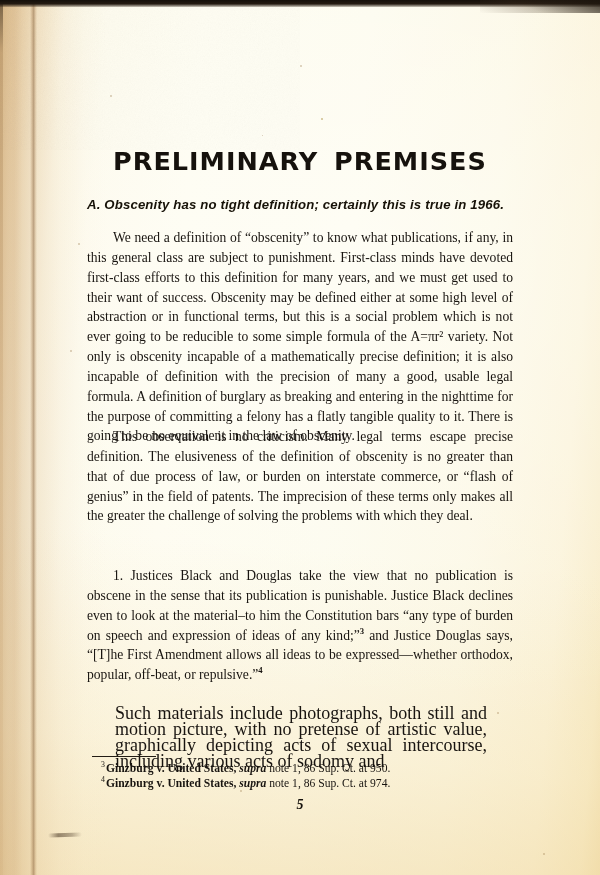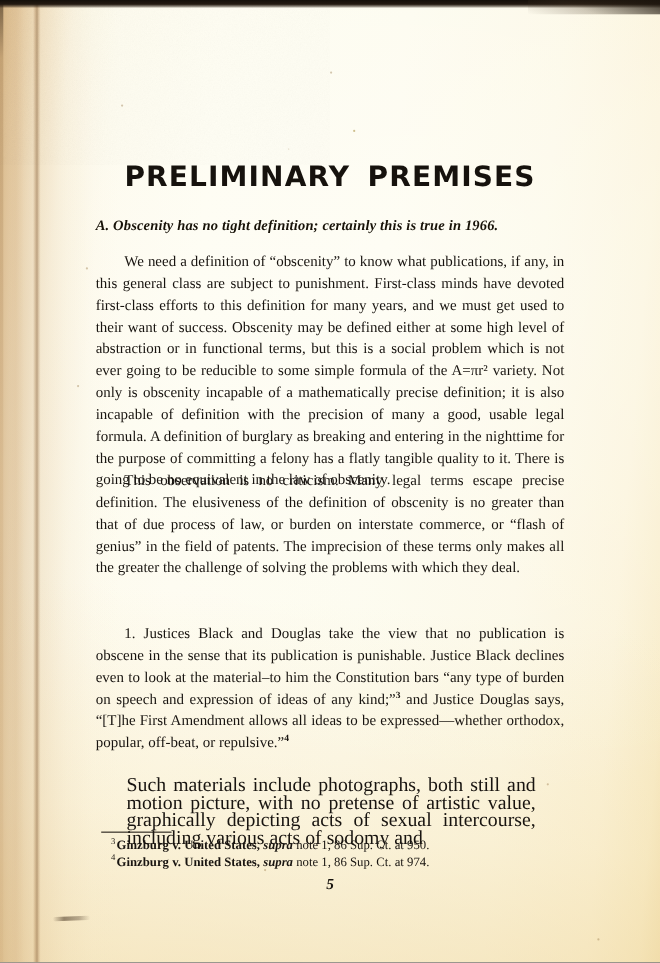--- a/index.html
+++ b/index.html
@@ -126,21 +126,21 @@
     font-size: 25.5px;
     letter-spacing: 1.0px;
     word-spacing: 6px;
     color: #16120d;
   }
 
   .section-head {
     position: absolute;
     left: 87px; top: 197px;
     width: 440px;
-    font-family: Liberation Serif, serif;
+    font-family: Liberation Sans, sans-serif;
     font-weight: 700;
     font-style: italic;
     font-size: 13.2px;
     letter-spacing: 0.15px;
     color: #171208;
   }
 
   .flow {
     position: absolute;
     left: 87px;

